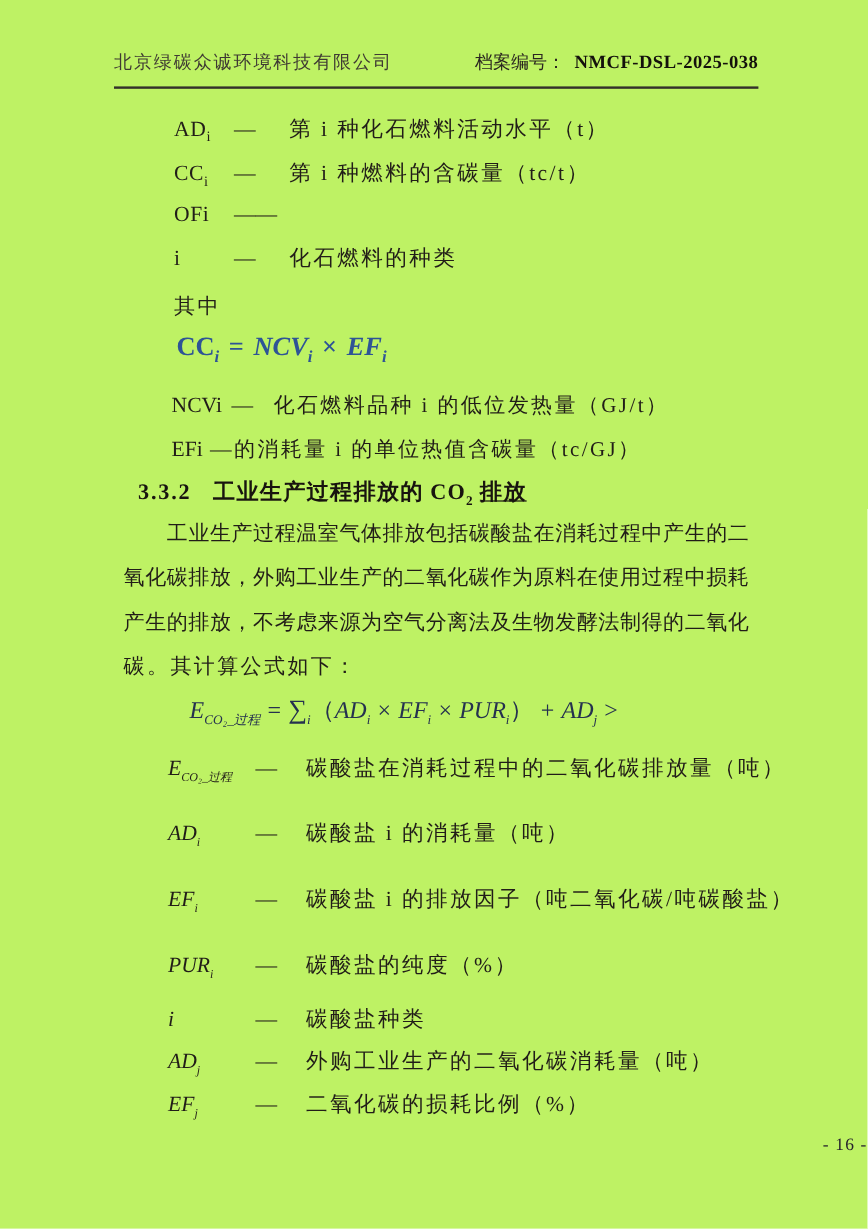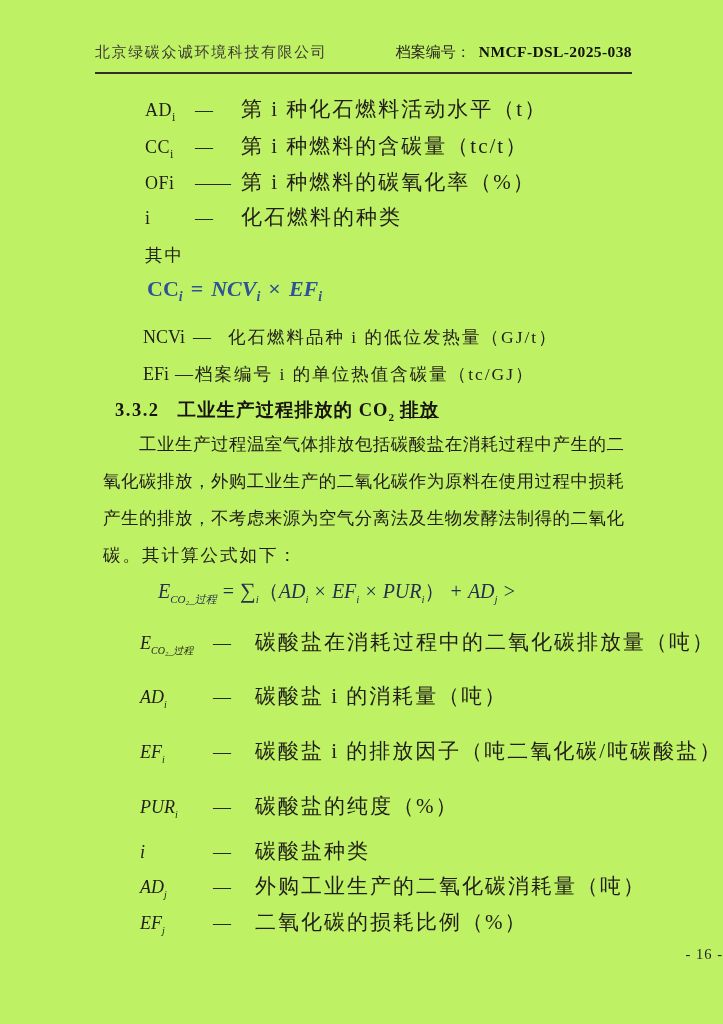--- a/index.html
+++ b/index.html
@@ -18,21 +18,21 @@
   .company{font-size:15px;letter-spacing:1.6px;color:#3f3a33;}
   .fileno{font-size:15px;color:#2a2620;white-space:nowrap;text-align:center;}
   .fileno-value{font-weight:bold;font-size:15.5px;margin-left:8px;letter-spacing:0.4px;color:#14110c;font-family:"Liberation Serif",serif;}
   .header-rule{top:72px;left:95px;width:537px;height:2px;background:#33302a;}
 
   
   .defrow{display:flex;align-items:baseline;font-size:18px;white-space:nowrap;}
   .g1{left:145px;}
   .g1 .sym{width:50px;letter-spacing:0.5px;}
   .g1 .dash{min-width:46px;}
-  .desc{font-size:21px;letter-spacing:2px;}
+  .desc{font-size:18px;letter-spacing:2px;}
   sub{font-size:12px;}
 
   .among{left:145px;font-size:17.5px;letter-spacing:2px;}
 
   
   .cc-formula{left:147px;font-size:22px;font-weight:bold;font-style:italic;color:#2e5496;white-space:nowrap;}
   .cc-formula .rm{font-style:normal;}
   .cc-formula .op{margin:0 8px;}
   .cc-formula sub{font-size:14px;}
 
@@ -88,39 +88,38 @@
     <span class="desc">第 i 种化石燃料活动水平（t）</span>
   </div>
   <div class="abs defrow g1" style="top:132px">
     <span class="sym"><span>CC</span><sub>i</sub></span>
     <span class="dash">—</span>
     <span class="desc">第 i 种燃料的含碳量（tc/t）</span>
   </div>
   <div class="abs defrow g1" style="top:168px">
     <span class="sym"><span>OFi</span><sub></sub></span>
     <span class="dash">——</span>
-    <span class="desc">第 i 种燃料的碳氧化率（%）</span>
   </div>
   <div class="abs defrow g1" style="top:203px">
     <span class="sym"><span>i</span><sub></sub></span>
     <span class="dash">—</span>
     <span class="desc">化石燃料的种类</span>
   </div>
 
   <div class="abs among" style="top:243px">其中</div>
 
   <div class="abs cc-formula" style="top:276px">
     <span class="rm">CC</span><sub>i</sub><span class="op rm">=</span><span>NCV</span><sub>i</sub><span class="op rm">×</span><span>EF</span><sub>i</sub>
   </div>
 
   <div class="abs inline-row" style="top:325px">
     <span>NCVi</span><span class="dash-wide">—</span><span class="desc">化石燃料品种 i 的低位发热量（GJ/t）</span>
   </div>
   <div class="abs inline-row" style="top:362px">
-    <span>EFi</span><span class="dash-tight">—</span><span class="desc">档案编号 i 的单位热值含碳量（tc/GJ）</span>
+    <span>EFi</span><span class="dash-tight">—</span><span class="desc">的消耗量 i 的单位热值含碳量（tc/GJ）</span>
   </div>
 
   <div class="abs heading" style="top:397px">
     <span class="num">3.3.2</span><span>工业生产过程排放的 CO</span><sub>2</sub><span class="post">排放</span>
   </div>
 
   <div class="abs para" style="top:426px">
     <div class="pline first">工业生产过程温室气体排放包括碳酸盐在消耗过程中产生的二</div>
     <div class="pline">氧化碳排放，外购工业生产的二氧化碳作为原料在使用过程中损耗</div>
     <div class="pline">产生的排放，不考虑来源为空气分离法及生物发酵法制得的二氧化</div>

